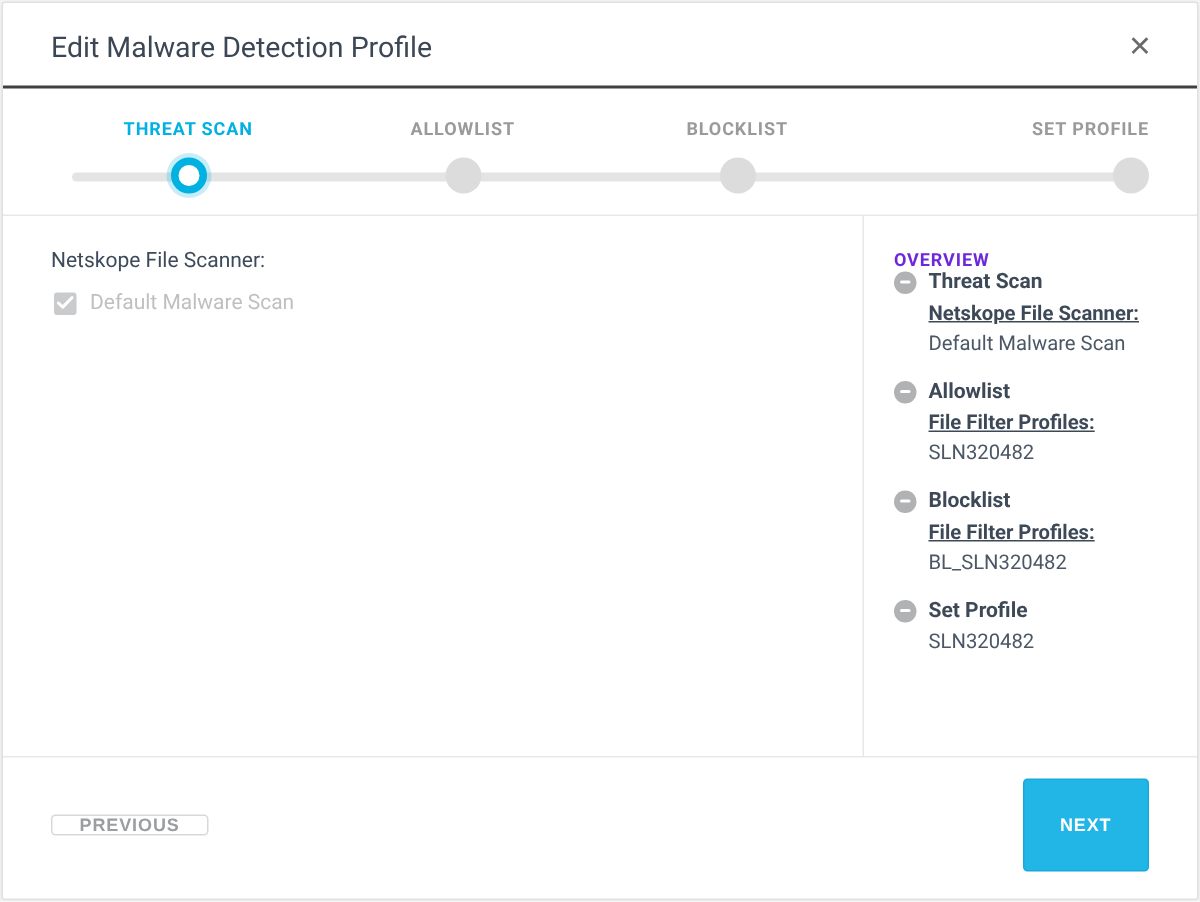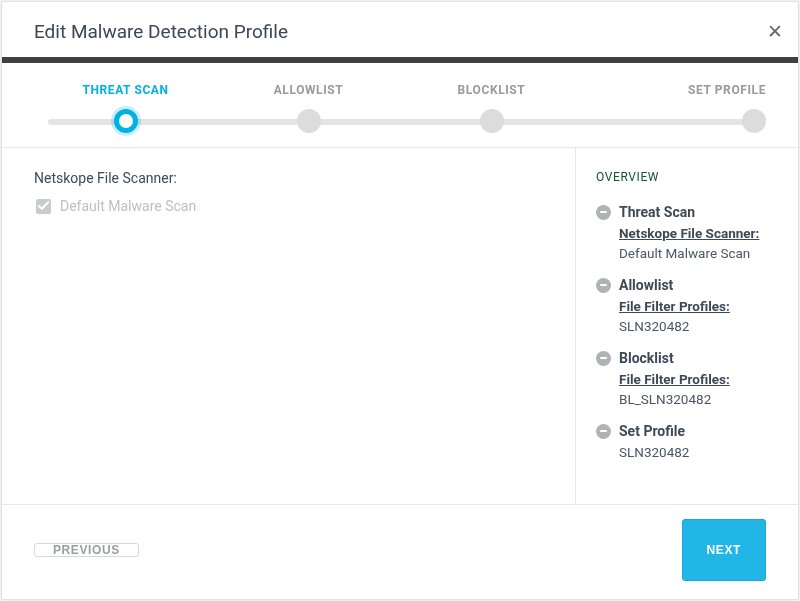--- a/index.html
+++ b/index.html
@@ -21,22 +21,22 @@
     height: 599px;
     margin: 1px;
     display: flex;
     flex-direction: column;
     overflow: hidden;
   }
   .modal-header {
     display: flex;
     align-items: center;
     justify-content: space-between;
-    padding: 18px 9px 14px 32px;
-    border-bottom: 6px solid #404040;
+    padding: 18px 24px 14px 32px;
+    border-bottom: 2px solid #404040;
   }
   .modal-title {
     font-size: 19px;
     color: #3c4756;
     font-weight: 400;
   }
   .close-btn {
     background: none;
     border: none;
     cursor: pointer;
@@ -130,24 +130,24 @@
   }
   .check-box svg { width: 11px; height: 10px; fill: #fff; }
   .sidebar {
     width: 222px;
     padding: 22px 18px 22px 20px;
     font-size: 14px;
     color: #4d5966;
   }
   .sidebar-title {
     font-size: 12px;
-    font-weight: 400;
-    color: #14532d;
+    font-weight: 700;
+    color: #6d28d9;
     letter-spacing: 0.6px;
-    margin-bottom: 20px;
+    margin-bottom: 0;
   }
   .ov-group { margin-bottom: 14px; }
   .ov-row {
     display: flex;
     align-items: center;
     gap: 8px;
     margin-bottom: 4px;
   }
   .ov-icon {
     width: 15px;

